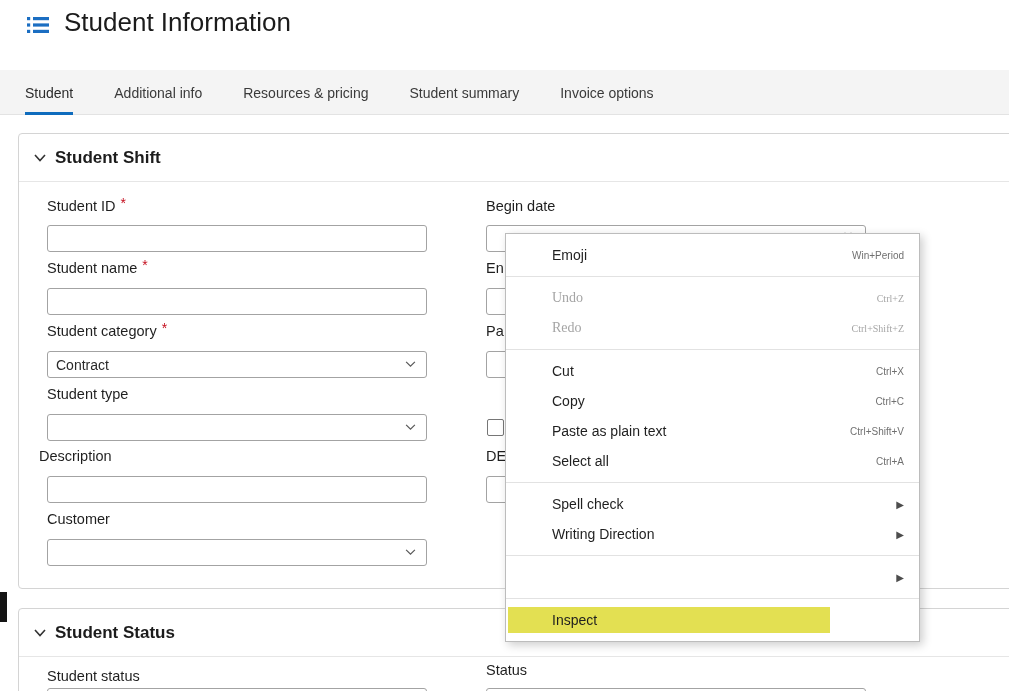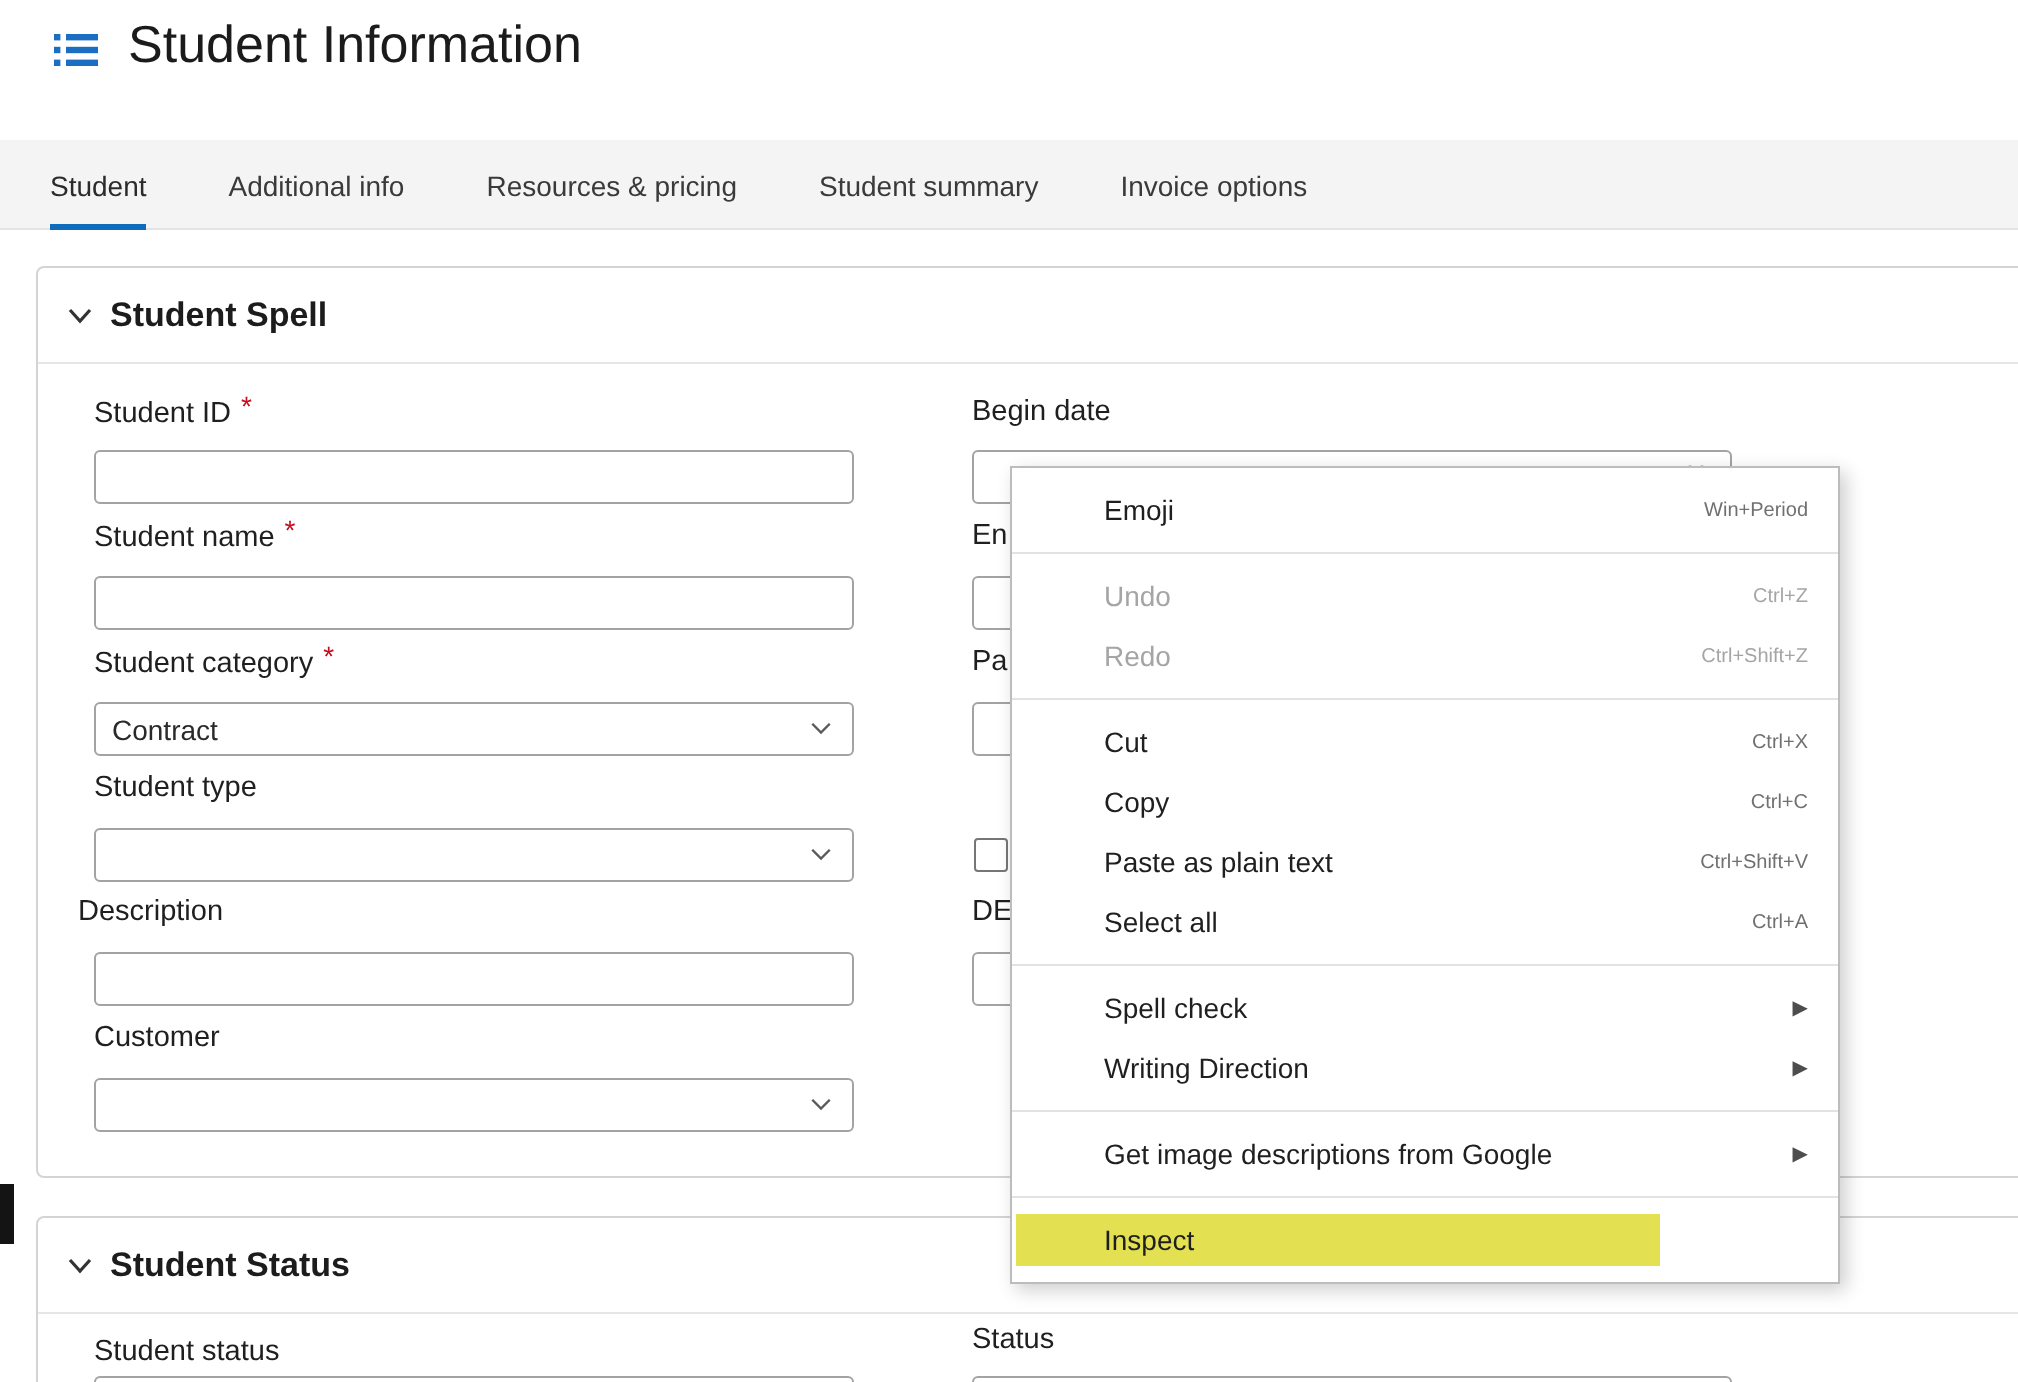--- a/index.html
+++ b/index.html
@@ -45,21 +45,21 @@
   .edge-mark{position:absolute;left:0;top:592px;width:7px;height:30px;background:#141414;}
 
   
   .ctx{position:absolute;left:505px;top:233px;width:415px;box-sizing:border-box;
        background:#fff;border:1px solid #bcbcbc;box-shadow:3px 3px 9px rgba(0,0,0,.20);
        padding:6px 0;z-index:10;}
   .mi{position:relative;height:30px;display:flex;align-items:center;
       padding:0 15px 0 46px;font-size:14px;color:#1f1f1f;cursor:default;box-sizing:border-box;}
   .mi-label{position:relative;white-space:nowrap;}
   .mi-shortcut{margin-left:auto;color:#707070;font-size:10px;}
-  .mi.muted,.mi.muted .mi-shortcut{color:#a5a5a5;}
+  .mi.muted,.mi.muted .mi-shortcut{color:#a5a5a5;font-family:Liberation Serif, serif;}
   .mi-arrow{margin-left:auto;color:#4d4d4d;font-size:10px;}
   .sep{height:1px;background:#e2e2e2;margin:6px 0;}
   .hl{position:absolute;left:2px;top:2px;width:322px;height:26px;background:#e3e052;}
 </style>
 </head>
 <body>
 
 <div class="page">
 
   <div class="hdr">
@@ -82,21 +82,21 @@
     <div class="tab">Resources &amp; pricing</div>
     <div class="tab">Student summary</div>
     <div class="tab">Invoice options</div>
   </div>
 
   <div class="panel panel1">
     <div class="sec-hdr">
       <svg class="sec-chev" viewBox="0 0 12 8">
         <polyline points="1,1 6,6.5 11,1" fill="none" stroke="#333" stroke-width="1.6"></polyline>
       </svg>
-      <span>Student Spell</span>
+      <span>Student Shift</span>
     </div>
 
     <label class="lab" style="top:63px;left:28px">
       <span>Student ID</span><span class="req">*</span>
     </label>
     <input class="inp" style="top: 91px; left: 28px;">
 
     <label class="lab" style="top:125px;left:28px">
       <span>Student name</span><span class="req">*</span>
     </label>
@@ -222,21 +222,20 @@
     <div class="mi">
       <span class="mi-label">Spell check</span>
       <span class="mi-arrow">▶</span>
     </div>
     <div class="mi">
       <span class="mi-label">Writing Direction</span>
       <span class="mi-arrow">▶</span>
     </div>
     <div class="sep"></div>
     <div class="mi">
-      <span class="mi-label">Get image descriptions from Google</span>
       <span class="mi-arrow">▶</span>
     </div>
     <div class="sep"></div>
     <div class="mi">
       <span class="hl"></span>
       <span class="mi-label">Inspect</span>
     </div>
   </div>
 
 </div>

